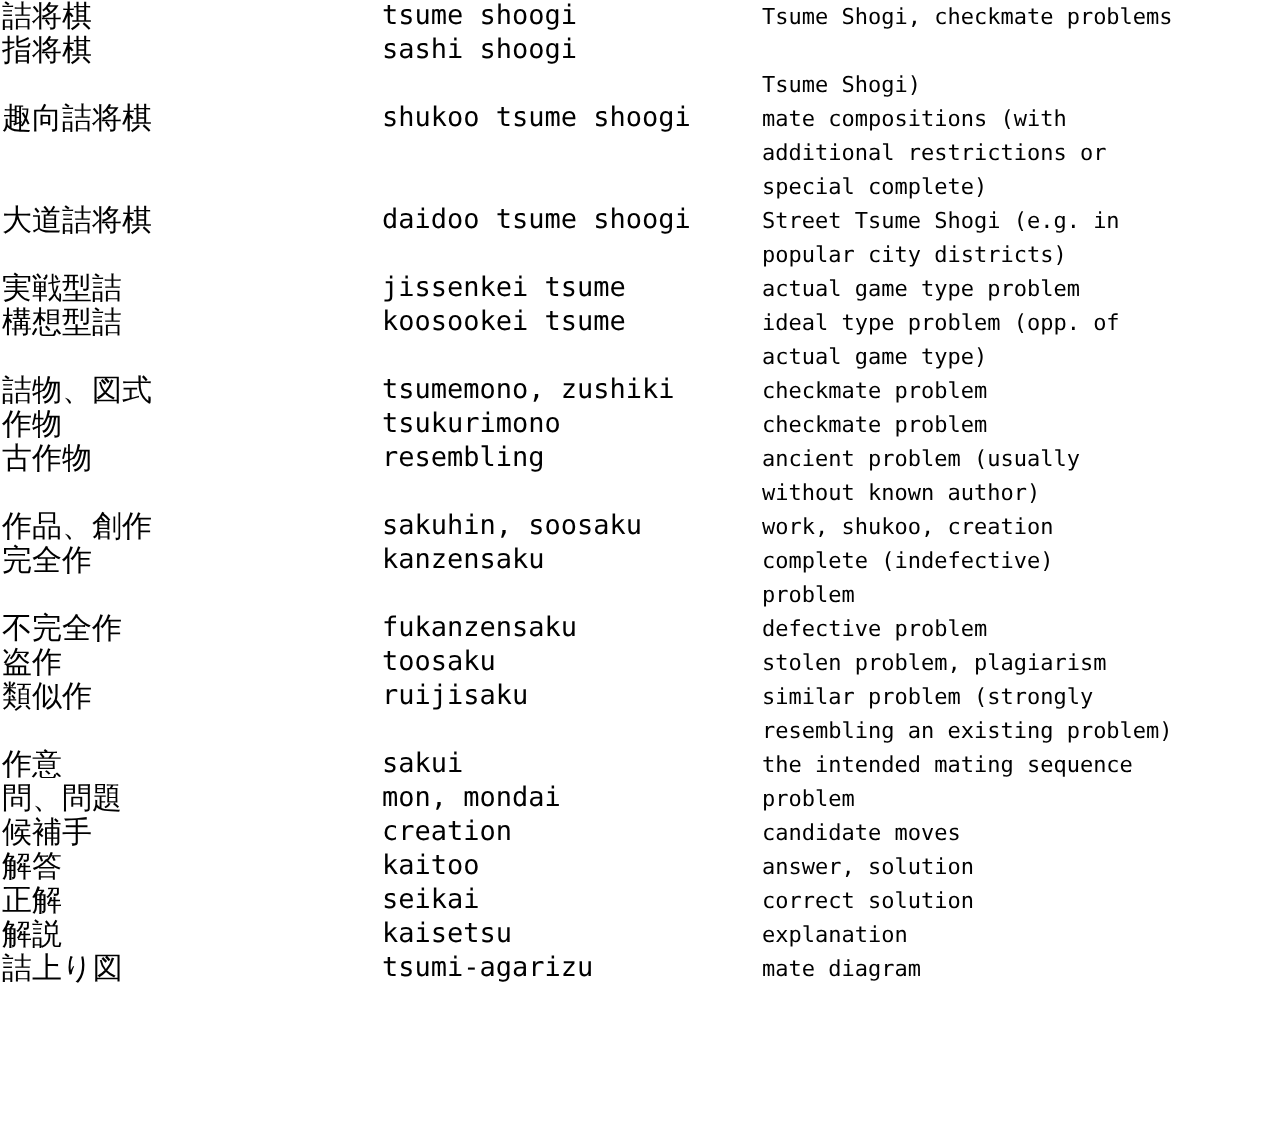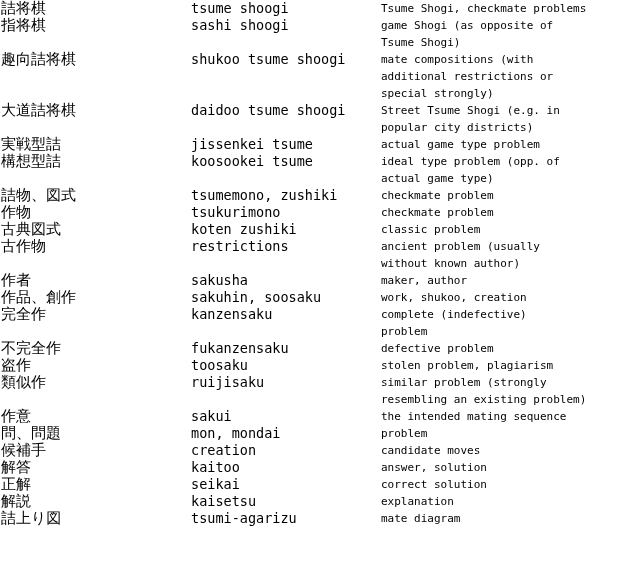--- a/index.html
+++ b/index.html
@@ -55,41 +55,40 @@
 
 <div id="glossary">
     <div class="row">
       <span class="cell col-jp">詰将棋</span>
       <span class="cell col-romaji">tsume shoogi</span>
       <span class="cell col-english col-en">Tsume Shogi, checkmate problems</span>
     </div>
     <div class="row">
       <span class="cell col-jp">指将棋</span>
       <span class="cell col-romaji">sashi shoogi</span>
-      <span class="cell col-english col-en">game Shogi (as opposite of</span>
     </div>
     <div class="row">
       <span class="cell col-jp"></span>
       <span class="cell col-romaji"></span>
       <span class="cell col-english col-en">Tsume Shogi)</span>
     </div>
     <div class="row">
       <span class="cell col-jp">趣向詰将棋</span>
       <span class="cell col-romaji">shukoo tsume shoogi</span>
       <span class="cell col-english col-en">mate compositions (with</span>
     </div>
     <div class="row">
       <span class="cell col-jp"></span>
       <span class="cell col-romaji"></span>
       <span class="cell col-english col-en">additional restrictions or</span>
     </div>
     <div class="row">
       <span class="cell col-jp"></span>
       <span class="cell col-romaji"></span>
-      <span class="cell col-english col-en">special strongly)</span>
+      <span class="cell col-english col-en">special complete)</span>
     </div>
     <div class="row">
       <span class="cell col-jp">大道詰将棋</span>
       <span class="cell col-romaji">daidoo tsume shoogi</span>
       <span class="cell col-english col-en">Street Tsume Shogi (e.g. in</span>
     </div>
     <div class="row">
       <span class="cell col-jp"></span>
       <span class="cell col-romaji"></span>
       <span class="cell col-english col-en">popular city districts)</span>
@@ -113,38 +112,28 @@
       <span class="cell col-jp">詰物、図式</span>
       <span class="cell col-romaji">tsumemono, zushiki</span>
       <span class="cell col-english col-en">checkmate problem</span>
     </div>
     <div class="row">
       <span class="cell col-jp">作物</span>
       <span class="cell col-romaji">tsukurimono</span>
       <span class="cell col-english col-en">checkmate problem</span>
     </div>
     <div class="row">
-      <span class="cell col-jp">古典図式</span>
-      <span class="cell col-romaji">koten zushiki</span>
-      <span class="cell col-english col-en">classic problem</span>
-    </div>
-    <div class="row">
       <span class="cell col-jp">古作物</span>
-      <span class="cell col-romaji">restrictions</span>
+      <span class="cell col-romaji">resembling</span>
       <span class="cell col-english col-en">ancient problem (usually</span>
     </div>
     <div class="row">
       <span class="cell col-jp"></span>
       <span class="cell col-romaji"></span>
       <span class="cell col-english col-en">without known author)</span>
-    </div>
-    <div class="row">
-      <span class="cell col-jp">作者</span>
-      <span class="cell col-romaji">sakusha</span>
-      <span class="cell col-english col-en">maker, author</span>
     </div>
     <div class="row">
       <span class="cell col-jp">作品、創作</span>
       <span class="cell col-romaji">sakuhin, soosaku</span>
       <span class="cell col-english col-en">work, shukoo, creation</span>
     </div>
     <div class="row">
       <span class="cell col-jp">完全作</span>
       <span class="cell col-romaji">kanzensaku</span>
       <span class="cell col-english col-en">complete (indefective)</span>

